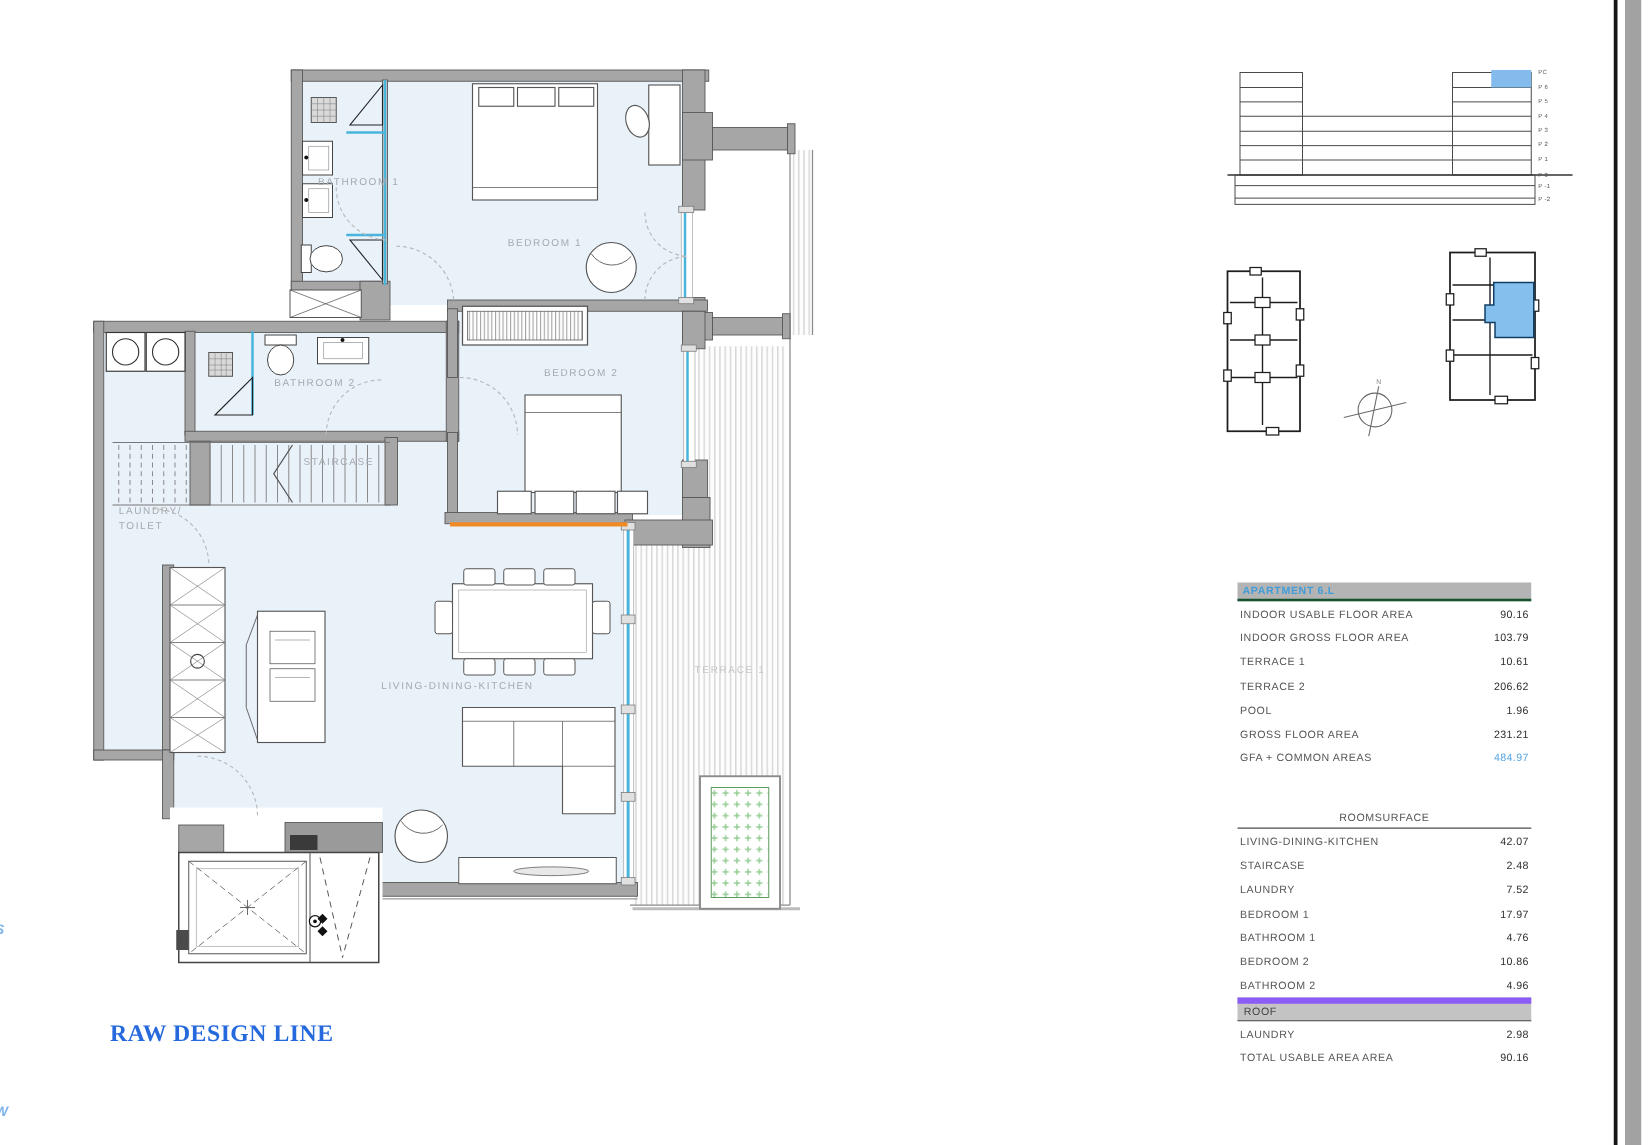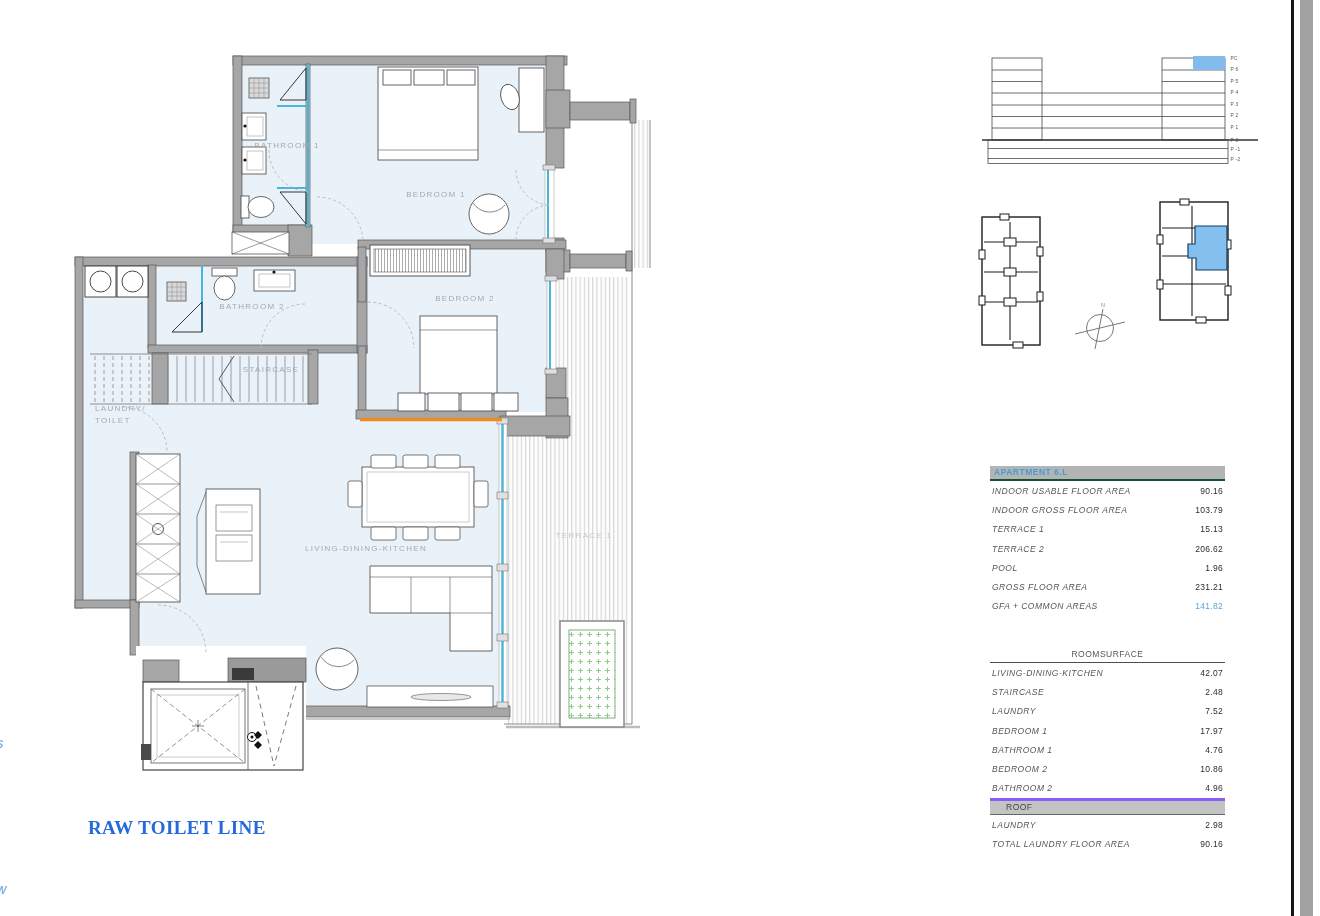--- a/index.html
+++ b/index.html
@@ -13,25 +13,25 @@
   .n-label{font-size:5.5px;fill:#8a8a8a;}
   
   .dtable{position:absolute;left:990px;width:235px;font-size:8.5px;color:#555;
           letter-spacing:0.5px;}
   .dtable .title{background:#b4b4b4;color:#429dd8;font-weight:bold;height:13px;
                  line-height:13px;padding:0 4px;border-bottom:2px solid #14532d;}
   .thead{display:flex;justify-content:center;align-items:center;height:17px;
          border-bottom:1.5px solid #4d4d4d;padding:0 2px;color:#555;}
   .trow{display:flex;justify-content:space-between;align-items:center;height:19.3px;
         padding:0 2px;}
-  .trow .lab{color:#555;font-style:italic;}
+  .trow .lab{color:#555;}
   .trow .val{color:#2e2e2e;letter-spacing:0.3px;margin-left:35px;}
   .trow.blue-val .val{color:#57a5e1;}
-  .section{background:#c3c3c3;color:#444;height:13px;line-height:13px;padding:0 16px;
-           border-top:3px solid #8b5cf6;border-bottom:1px solid #666;}
+  .section{background:#c3c3c3;color:#444;height:13px;line-height:13px;padding:0 5px;
+           border-top:5px solid #8b5cf6;border-bottom:1px solid #666;}
   .brand{position:absolute;left:88px;top:817px;font-family:"Liberation Serif",serif;
          font-weight:bold;font-size:19px;color:#2569dd;letter-spacing:0.4px;}
   .edge-black{position:absolute;left:1291px;top:0;width:3px;height:916px;background:#161616;}
   .edge-gray{position:absolute;left:1300px;top:0;width:13px;height:916px;background:#a2a2a2;}
   .frag{position:absolute;left:-4px;font-style:italic;font-weight:bold;font-size:11px;
         color:#7db4ea;}
 </style>
 </head>
 <body>
 
@@ -372,37 +372,37 @@
   <div class="trow">
     <span class="lab">INDOOR USABLE FLOOR AREA</span>
     <span class="val">90.16</span>
   </div>
   <div class="trow">
     <span class="lab">INDOOR GROSS FLOOR AREA</span>
     <span class="val">103.79</span>
   </div>
   <div class="trow">
     <span class="lab">TERRACE 1</span>
-    <span class="val">15.13</span>
+    <span class="val">10.61</span>
   </div>
   <div class="trow">
     <span class="lab">TERRACE 2</span>
     <span class="val">206.62</span>
   </div>
   <div class="trow">
     <span class="lab">POOL</span>
     <span class="val">1.96</span>
   </div>
   <div class="trow">
     <span class="lab">GROSS FLOOR AREA</span>
     <span class="val">231.21</span>
   </div>
   <div class="trow blue-val">
     <span class="lab">GFA + COMMON AREAS</span>
-    <span class="val">141.82</span>
+    <span class="val">484.97</span>
   </div>
 </div>
 
 <div class="dtable" style="top:645px">
   <div class="thead">
     <span>ROOM</span>
     <span>SURFACE</span>
   </div>
   <div class="trow">
     <span class="lab">LIVING-DINING-KITCHEN</span>
@@ -431,22 +431,22 @@
   <div class="trow">
     <span class="lab">BATHROOM 2</span>
     <span class="val">4.96</span>
   </div>
   <div class="section">ROOF</div>
   <div class="trow">
     <span class="lab">LAUNDRY</span>
     <span class="val">2.98</span>
   </div>
   <div class="trow">
-    <span class="lab">TOTAL LAUNDRY FLOOR AREA</span>
+    <span class="lab">TOTAL USABLE AREA AREA</span>
     <span class="val">90.16</span>
   </div>
 </div>
 
-<div class="brand">RAW TOILET LINE</div>
+<div class="brand">RAW DESIGN LINE</div>
 <div class="frag" style="top:738px">S</div>
 <div class="frag" style="top:884px">W</div>
 <div class="edge-black"></div>
 <div class="edge-gray"></div>
 
 </body></html>

